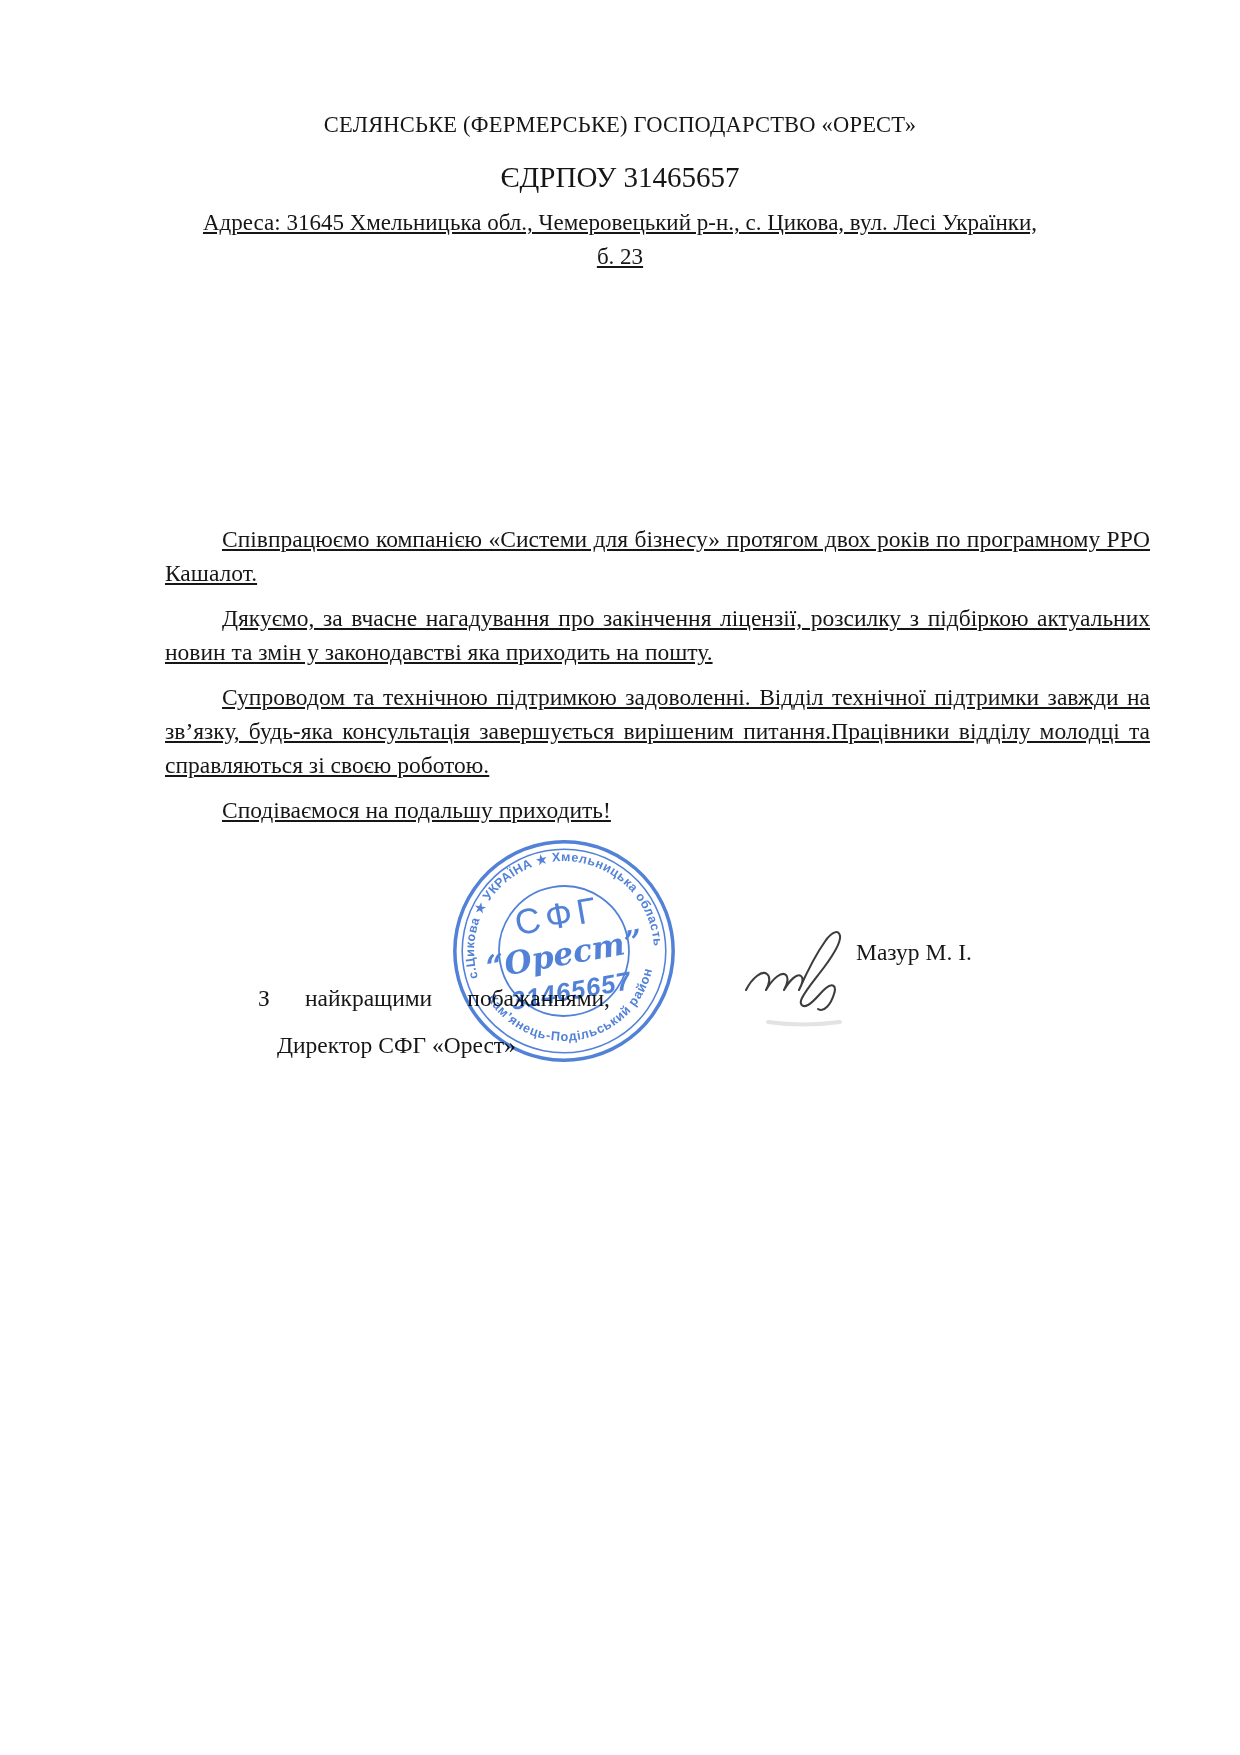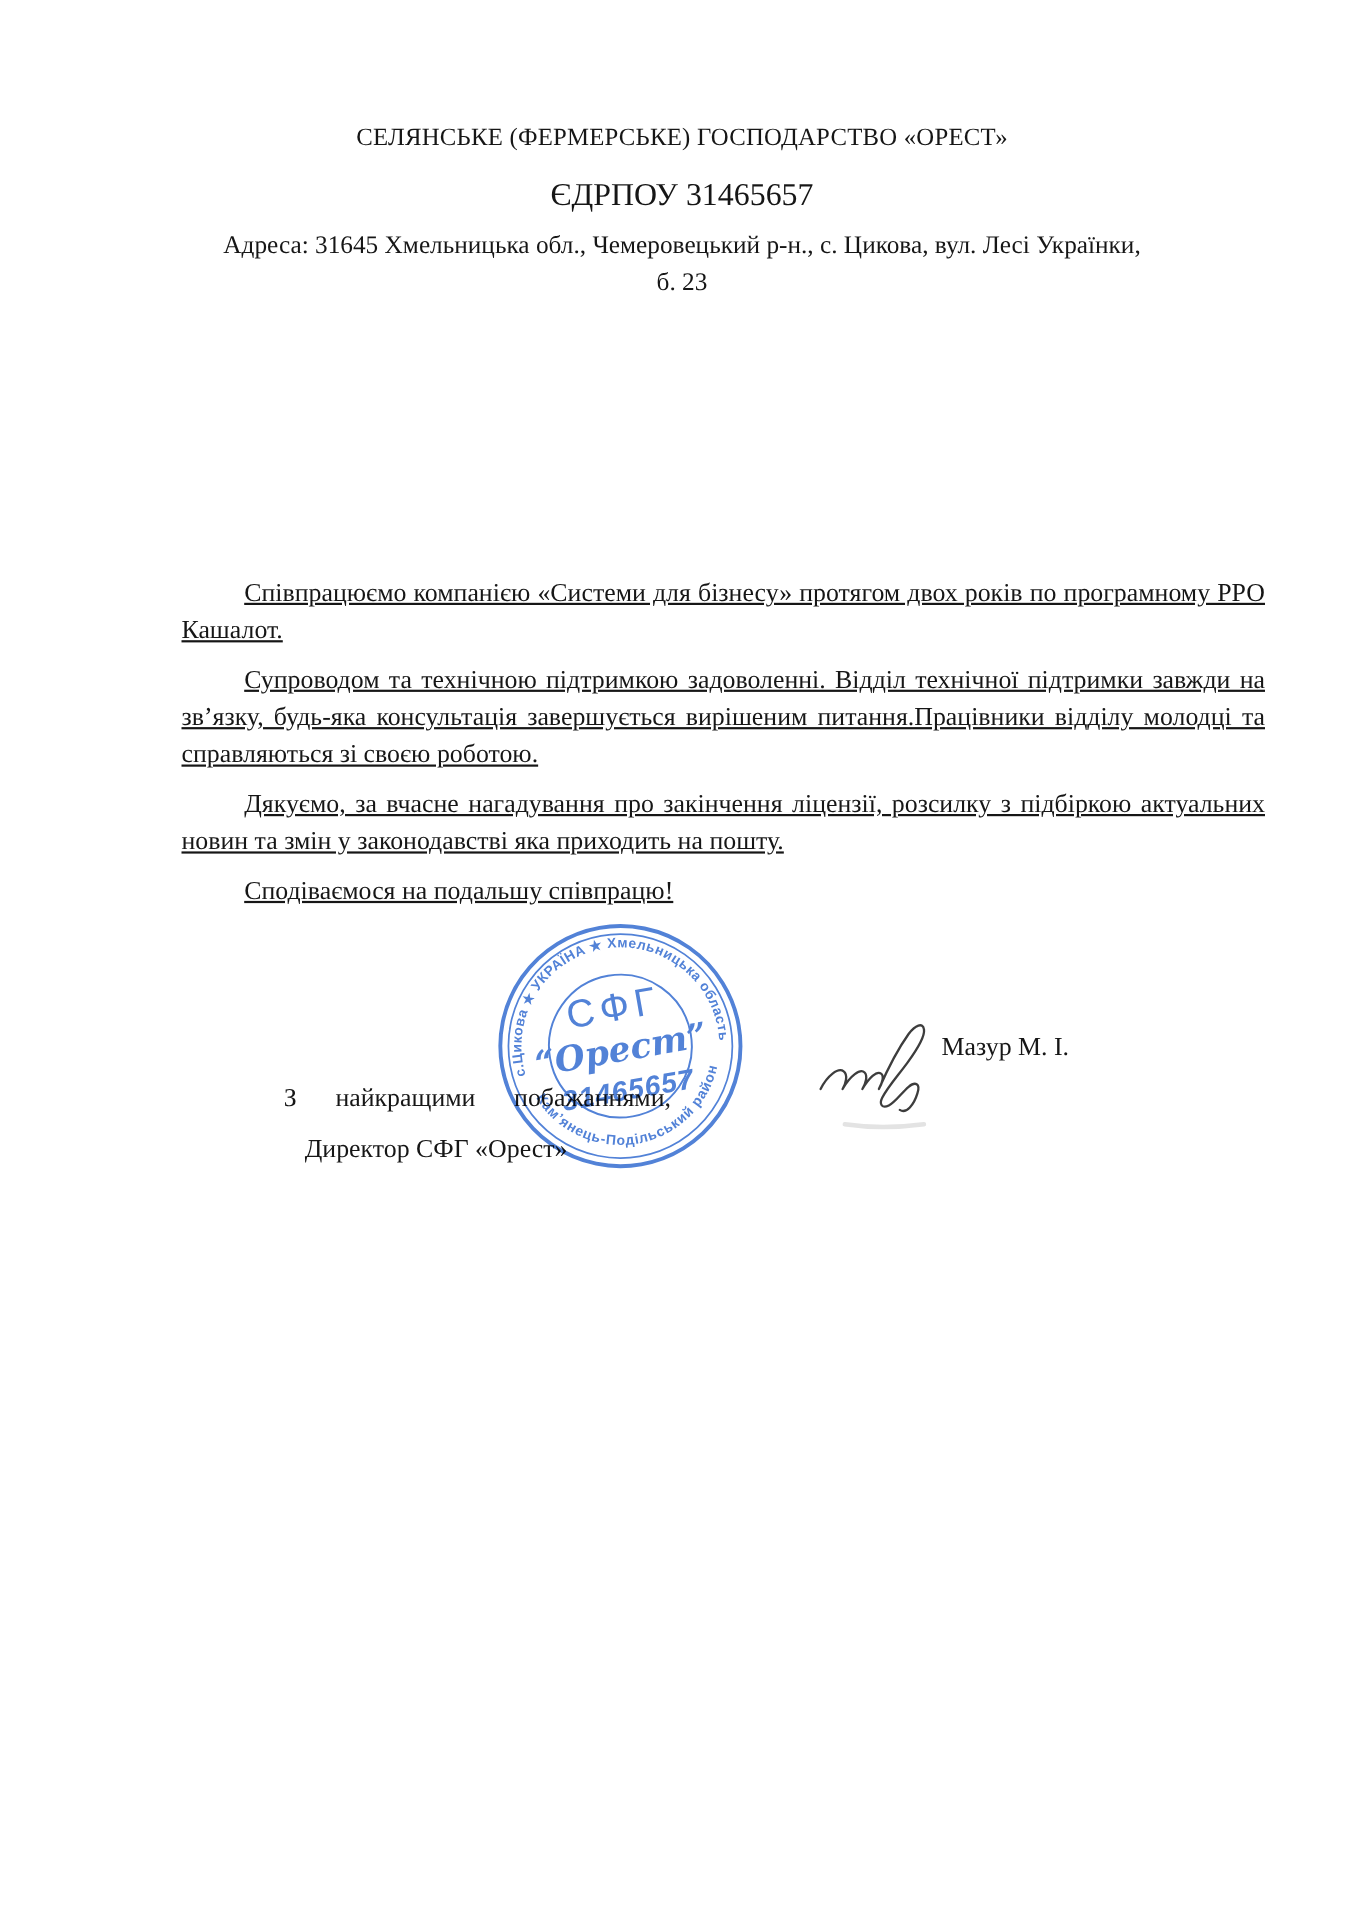--- a/index.html
+++ b/index.html
@@ -16,21 +16,21 @@
   .company-name {
     position: absolute; top: 112px; left: 0; width: 1240px;
     text-align: center; font-size: 22.5px; letter-spacing: 0.2px;
   }
   .edrpou-line {
     position: absolute; top: 161px; left: 0; width: 1240px;
     text-align: center; font-size: 29px;
   }
   .company-address {
     position: absolute; top: 206px; left: 195px; width: 850px;
-    text-align: center; font-size: 23px; line-height: 34px;
+    text-align: center; font-size: 23px; line-height: 34px; text-decoration: underline;
   }
 
   .letter-body {
     position: absolute; top: 522px; left: 165px; width: 985px;
     font-size: 23.5px; line-height: 34px; text-align: justify; text-decoration: underline;
   }
   .letter-body p { text-indent: 57px; margin: 0 0 11px 0; }
 
   .closing-phrase {
     position: absolute; top: 985px; left: 258px; width: 352px;
@@ -72,23 +72,23 @@
 <body>
 
 <div class="page">
 
   <div class="company-name">СЕЛЯНСЬКЕ (ФЕРМЕРСЬКЕ) ГОСПОДАРСТВО «ОРЕСТ»</div>
   <div class="edrpou-line">ЄДРПОУ 31465657</div>
   <div class="company-address">Адреса: 31645 Хмельницька обл., Чемеровецький р-н., с. Цикова, вул. Лесі Українки, б. 23</div>
 
   <div class="letter-body">
     <p>Співпрацюємо компанією «Системи для бізнесу» протягом двох років по програмному РРО Кашалот.</p>
+    <p>Дякуємо, за вчасне нагадування про закінчення ліцензії, розсилку з підбіркою актуальних новин та змін у законодавстві яка приходить на пошту.</p>
     <p>Супроводом та технічною підтримкою задоволенні. Відділ технічної підтримки завжди на зв’язку, будь-яка консультація завершується вирішеним питання.Працівники відділу молодці та справляються зі своєю роботою.</p>
-    <p>Дякуємо, за вчасне нагадування про закінчення ліцензії, розсилку з підбіркою актуальних новин та змін у законодавстві яка приходить на пошту.</p>
-    <p>Сподіваємося на подальшу співпрацю!</p>
+    <p>Сподіваємося на подальшу приходить!</p>
   </div>
 
   <div class="closing-phrase">З найкращими побажаннями,</div>
   <div class="signer-name">Мазур М. І.</div>
   <div class="signer-title">Директор СФГ «Орест»</div>
 
   <svg class="signature-svg" viewBox="0 0 128 108" aria-hidden="true">
     <path class="sig-smudge" d="M28,94 Q62,99 100,94"></path>
     <path class="sig-stroke" d="M6,62 C12,50 22,42 27,46 C31,49 29,57 26,62
          C33,50 42,43 46,47 C49,50 47,57 44,62

